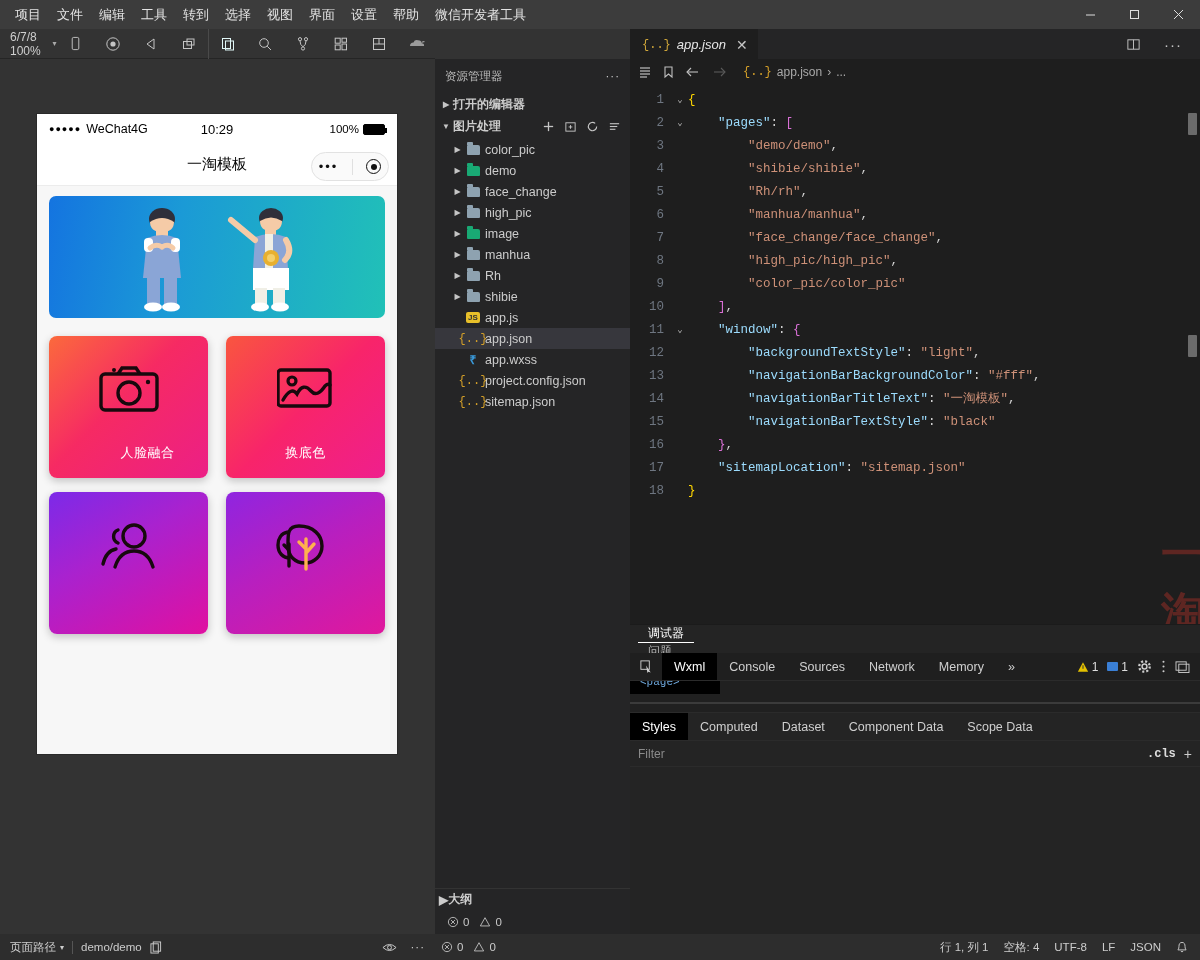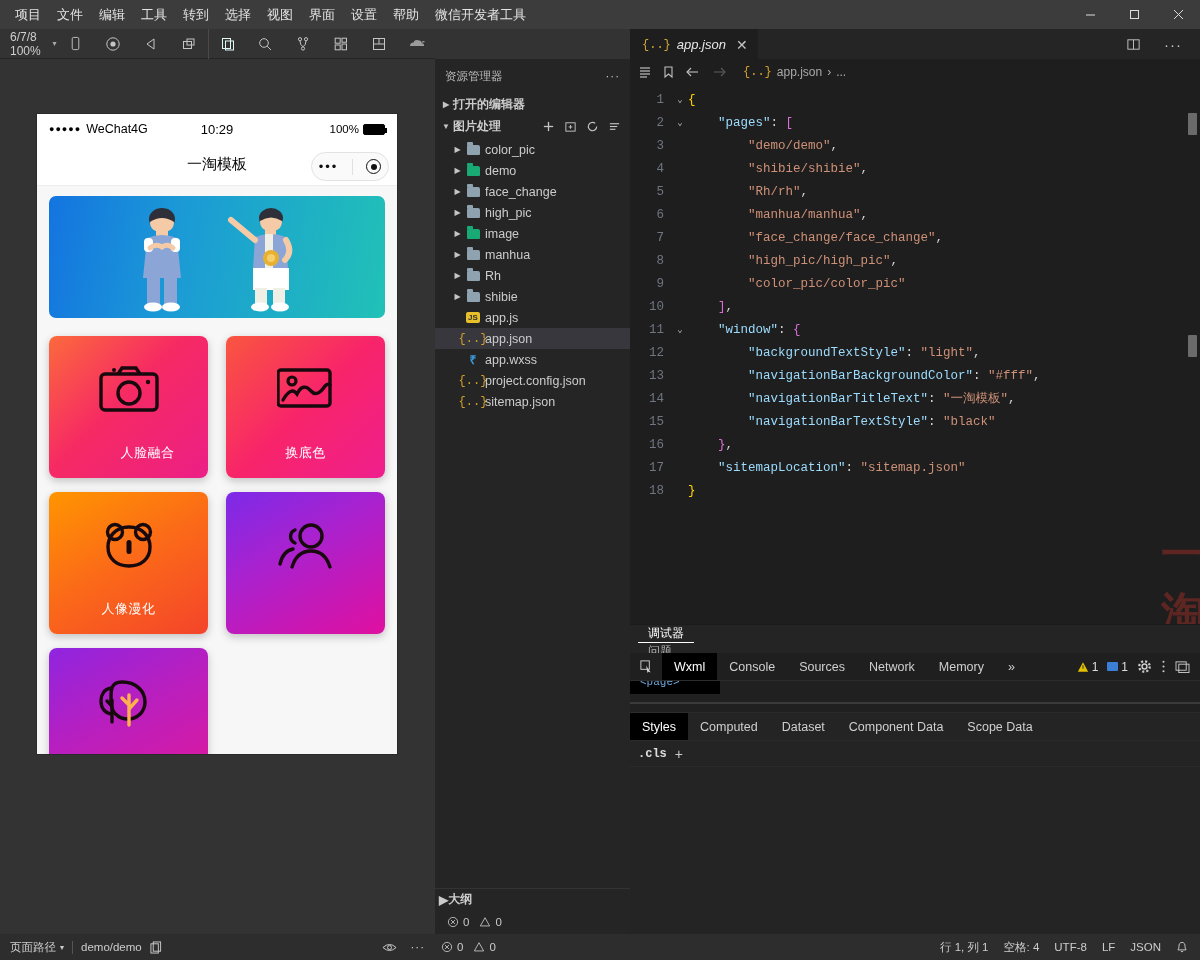--- a/index.html
+++ b/index.html
@@ -81,21 +81,21 @@
   }
   .grid { display: grid; grid-template-columns: 1fr 1fr; gap: 14px 18px; margin-top: 18px; }
   .card {
     height: 142px; border-radius: 8px; position: relative; display: flex;
     flex-direction: column; align-items: center; justify-content: flex-end;
     box-shadow: 0 3px 9px rgba(0,0,0,.22); overflow: hidden;
   }
   .card .ico { position: absolute; top: 0; left: 0; right: 0; bottom: 34px; display: flex; align-items: center; justify-content: center; }
   .card .clabel { font-size: 13px; color: #fff; padding-bottom: 16px; letter-spacing: .5px; }
   .card.c1 { background: linear-gradient(135deg, #fb6a3c 0%, #f62a63 45%, #ec1f86 100%); padding-left: 38px; }
-  .card.c2 { background: linear-gradient(135deg, #f9563f 0%, #f8246a 50%, #ef1f8d 100%); }
+  .card.c2 { background: linear-gradient(135deg, #f9563f 0%, #f8246a 50%, #ef1f8d 100%); border-radius: 7px; }
   .card.c3 { background: linear-gradient(150deg, #ff9500 0%, #fb6a18 48%, #f4442b 100%); }
   .card.c4 { background: linear-gradient(140deg, #8e2de2 0%, #b321c5 45%, #e9189e 100%); }
   .card.c5 { background: linear-gradient(150deg, #7c2ae8 0%, #a922cf 40%, #e010a0 100%); }
   .card.c6 { background: linear-gradient(150deg, #8f25e0 0%, #b81fbf 45%, #e0189c 100%); }
 
   
   .explorer { width: 195px; flex: 0 0 195px; background: #252526; display: flex; flex-direction: column; }
   .expl-title { display: flex; align-items: center; height: 34px; padding: 0 10px; color: #bbbbbb; font-size: 11.5px; }
   .expl-title .more { margin-left: auto; letter-spacing: 1px; color: #ccc; }
   .sect-row { display: flex; align-items: center; height: 22px; padding-left: 4px; color: #ccc; font-size: 12px; font-weight: bold; }
@@ -394,31 +394,20 @@
               <div class="ico">
                 <svg width="58" height="52" viewBox="0 0 58 52">
                     <path d="M4 6 h46 a3 3 0 0 1 3 3 v30 a3 3 0 0 1 -3 3 h-46 a3 3 0 0 1 -3 -3 v-30 a3 3 0 0 1 3 -3z" fill="none" stroke="#17090d" stroke-width="3.4"></path>
                     <circle cx="15" cy="17" r="4" fill="none" stroke="#17090d" stroke-width="3.2"></circle>
                     <path d="M6 36 q8 -14 14 -6 q6 -12 14 -3 q6 7 14 -5 q3 -3 5 -1" fill="none" stroke="#17090d" stroke-width="3.4" stroke-linecap="round"></path>
                   </svg>
               </div>
               <div class="clabel">换底色</div>
             </div>
 
-            <div class="card c3">
-              <div class="ico">
-                <svg width="52" height="50" viewBox="0 0 52 50">
-                    <circle cx="12" cy="11" r="7.5" fill="none" stroke="#17090d" stroke-width="3.4"></circle>
-                    <circle cx="40" cy="11" r="7.5" fill="none" stroke="#17090d" stroke-width="3.4"></circle>
-                    <path d="M26 6 C40 6 47 16 47 26 C47 38 38 45 26 45 C14 45 5 38 5 26 C5 16 12 6 26 6 Z" fill="none" stroke="#17090d" stroke-width="3.4"></path>
-                    <rect x="23.5" y="19" width="5" height="14" rx="2.5" fill="#17090d"></rect>
-                  </svg>
-              </div>
-              <div class="clabel">人像漫化</div>
-            </div>
 
 
             <div class="card c5">
               <div class="ico">
                 <svg width="60" height="52" viewBox="0 0 60 52">
                     <circle cx="35" cy="16" r="11" fill="none" stroke="#17090d" stroke-width="3.4"></circle>
                     <path d="M16 47 q5 -16 19 -16 q14 0 19 16" fill="none" stroke="#17090d" stroke-width="3.4" stroke-linecap="round"></path>
                     <path d="M19 10 a7 7 0 0 0 0 13" fill="none" stroke="#17090d" stroke-width="3.4" stroke-linecap="round"></path>
                     <path d="M4 44 q3 -13 13 -15" fill="none" stroke="#17090d" stroke-width="3.4" stroke-linecap="round"></path>
                   </svg>
@@ -740,20 +729,21 @@
 
         <div class="styles-tabs">
           <span class="st-item active">Styles</span>
           <span class="st-item">Computed</span>
           <span class="st-item">Dataset</span>
           <span class="st-item">Component Data</span>
           <span class="st-item">Scope Data</span>
         </div>
 
         <div class="filter-row">
+          <div class="filter-input">Filter</div>
           <div class="cls-btn">.cls</div>
           <div class="plus-btn">+</div>
         </div>
 
         <div class="styles-body"></div>
       </div>
     </div>
   </div>
 
   <div class="statusbar-bot">

